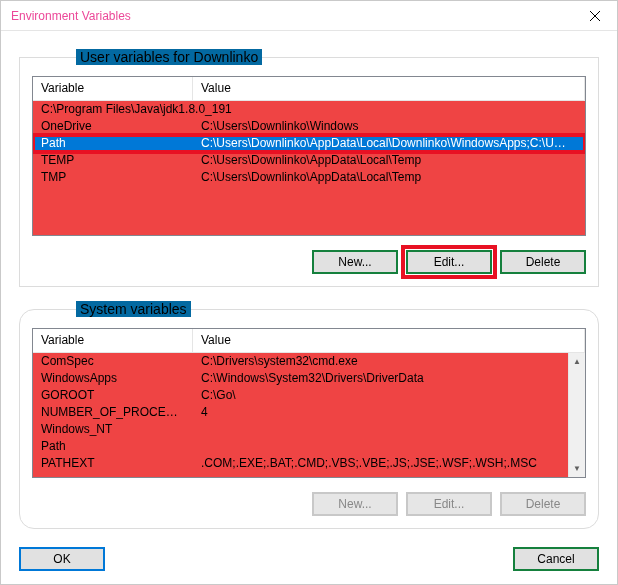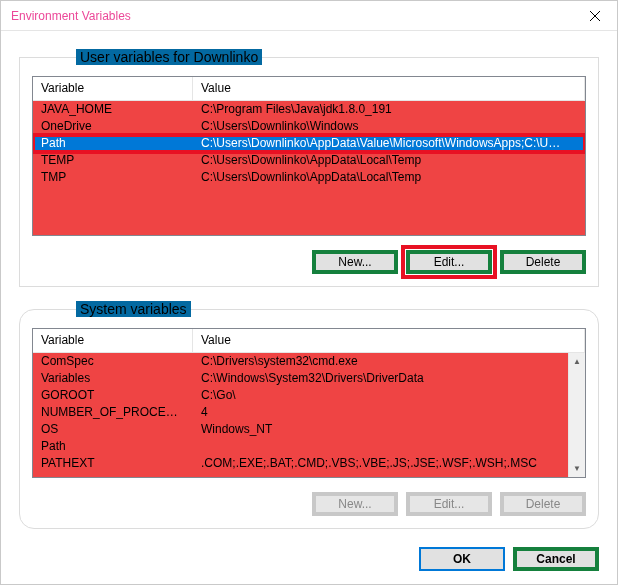--- a/index.html
+++ b/index.html
@@ -132,21 +132,21 @@
   .btn-row {
     display: flex;
     justify-content: flex-end;
     gap: 8px;
     margin-top: 14px;
   }
   .btn {
     width: 86px;
     height: 24px;
     background: #e1e1e1;
-    border: 4px solid #15803d;
+    border: 2px solid #15803d;
     font-size: 12px;
     color: #000;
     display: flex;
     align-items: center;
     justify-content: center;
     cursor: pointer;
   }
   .btn.disabled {
     color: #888;
     border-color: #c8c8c8;
@@ -156,24 +156,23 @@
   .btn.highlighted {
     outline: 4px solid #e81123;
     outline-offset: 1px;
   }
   .btn.default {
     border: 1px solid #0078d7;
     box-shadow: inset 0 0 0 1px #0078d7;
   }
   .dialog-btn-row {
     display: flex;
-    justify-content: flex-end;
+    justify-content: space-between;
     gap: 8px;
     margin-top: 18px;
-    font-weight: bold;
   }
   .group-user { margin-top: 14px; }
   .group-sys { margin-top: 22px; border-radius: 15px; }
   .list-sys .list-body .rows-wrap { padding-right: 18px; }
 </style>
 </head>
 <body>
 
 <div class="window">
 
@@ -192,30 +191,29 @@
     <div class="group group-user">
       <div class="group-label">User variables for Downlinko</div>
 
       <div class="list">
         <div class="list-header">
           <div class="col col-var">Variable</div>
           <div class="col col-val">Value</div>
         </div>
         <div class="list-body">
           <div class="row">
-            <div class="cell col-var">JAVA_HOME</div>
             <div class="cell col-val">C:\Program Files\Java\jdk1.8.0_191</div>
           </div>
           <div class="row">
             <div class="cell col-var">OneDrive</div>
             <div class="cell col-val">C:\Users\Downlinko\Windows</div>
           </div>
           <div class="row selected highlighted">
             <div class="cell col-var">Path</div>
-            <div class="cell col-val">C:\Users\Downlinko\AppData\Value\Microsoft\WindowsApps;C:\U…</div>
+            <div class="cell col-val">C:\Users\Downlinko\AppData\Local\Downlinko\WindowsApps;C:\U…</div>
           </div>
           <div class="row">
             <div class="cell col-var">TEMP</div>
             <div class="cell col-val">C:\Users\Downlinko\AppData\Local\Temp</div>
           </div>
           <div class="row">
             <div class="cell col-var">TMP</div>
             <div class="cell col-val">C:\Users\Downlinko\AppData\Local\Temp</div>
           </div>
         </div>
@@ -236,33 +234,32 @@
           <div class="col col-var">Variable</div>
           <div class="col col-val">Value</div>
         </div>
         <div class="list-body">
           <div class="rows-wrap">
             <div class="row">
               <div class="cell col-var">ComSpec</div>
               <div class="cell col-val">C:\Drivers\system32\cmd.exe</div>
             </div>
             <div class="row">
-              <div class="cell col-var">Variables</div>
+              <div class="cell col-var">WindowsApps</div>
               <div class="cell col-val">C:\Windows\System32\Drivers\DriverData</div>
             </div>
             <div class="row">
               <div class="cell col-var">GOROOT</div>
               <div class="cell col-val">C:\Go\</div>
             </div>
             <div class="row">
               <div class="cell col-var">NUMBER_OF_PROCESSORS</div>
               <div class="cell col-val">4</div>
             </div>
             <div class="row">
-              <div class="cell col-var">OS</div>
               <div class="cell col-val">Windows_NT</div>
             </div>
             <div class="row">
               <div class="cell col-var">Path</div>
             </div>
             <div class="row">
               <div class="cell col-var">PATHEXT</div>
               <div class="cell col-val">.COM;.EXE;.BAT;.CMD;.VBS;.VBE;.JS;.JSE;.WSF;.WSH;.MSC</div>
             </div>
           </div>

